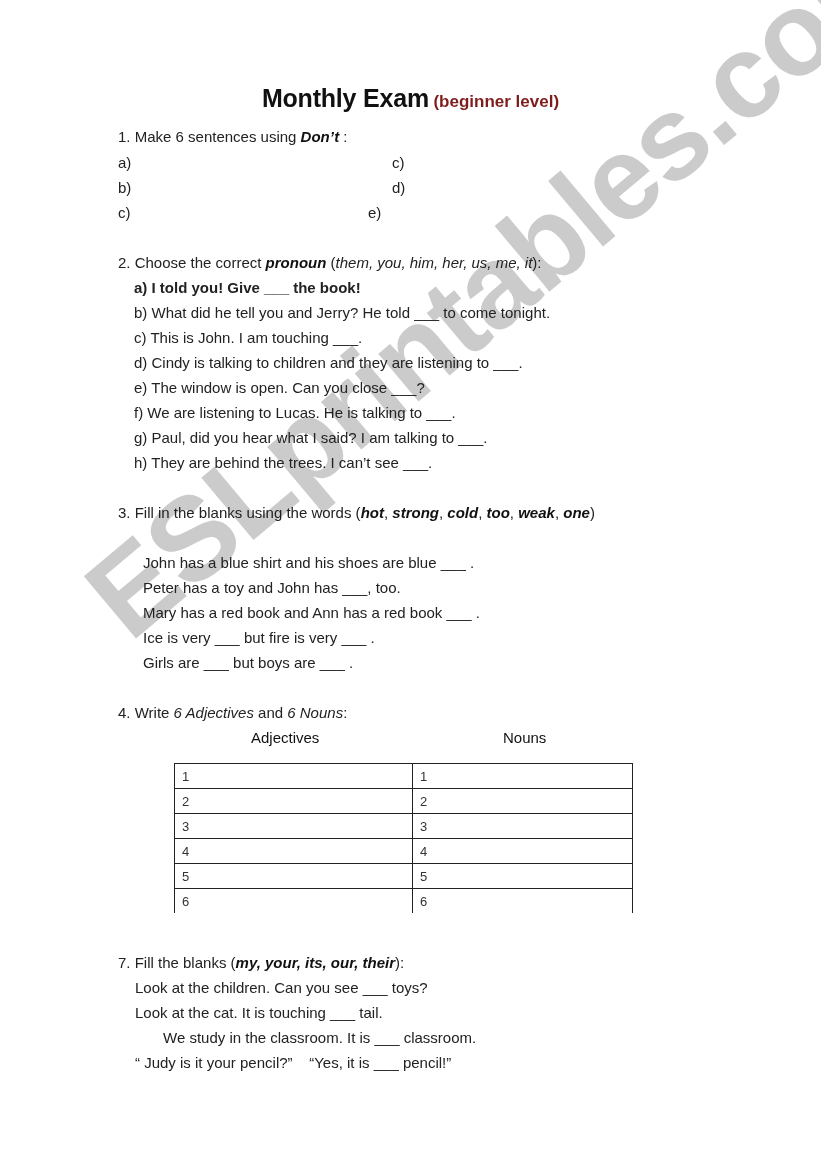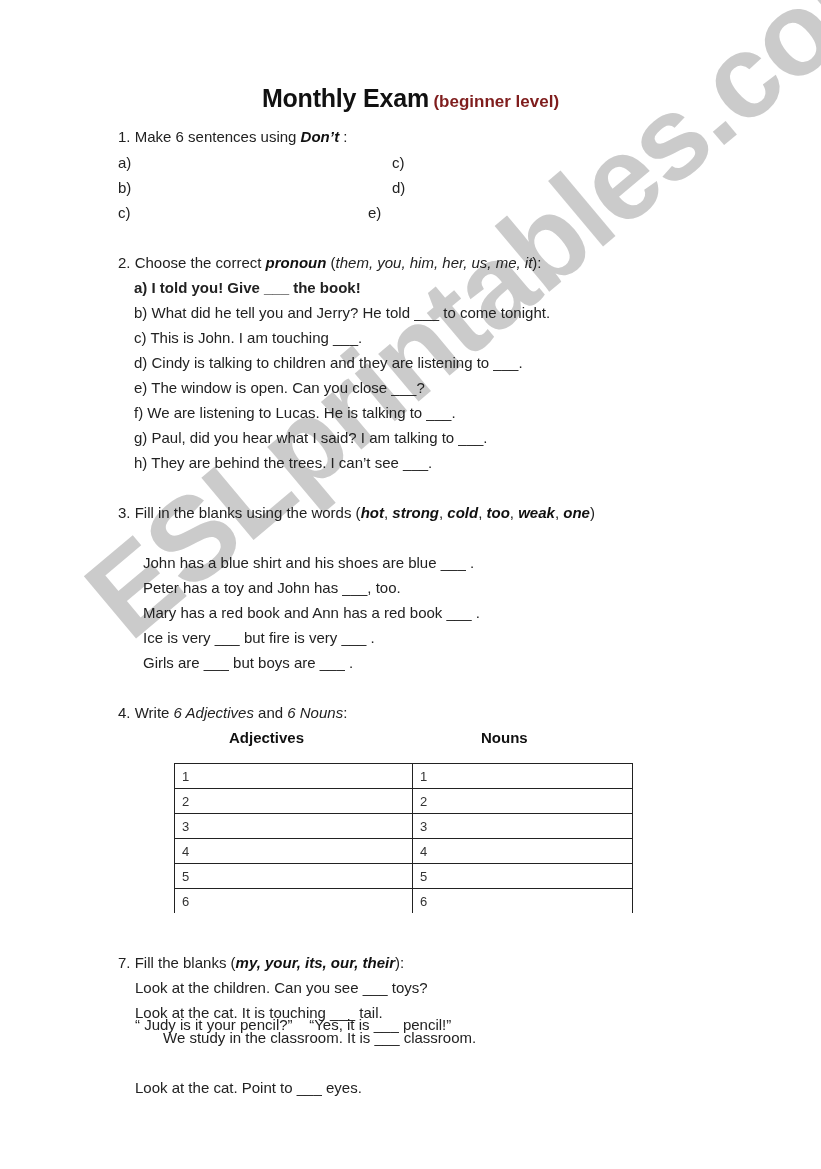--- a/index.html
+++ b/index.html
@@ -5,21 +5,21 @@
   html, body { margin: 0; padding: 0; background: #ffffff; }
   body { width: 821px; height: 1169px; position: relative; overflow: hidden;
          font-family: "Liberation Sans", sans-serif; color: #1a1a1a; }
   .page { position: absolute; left: 0; top: 0; width: 821px; height: 1169px; }
   .line { position: absolute; font-size: 15px; line-height: 18px; white-space: pre; color: #222; }
   .title { position: absolute; left: 0; width: 821px; top: 84px; text-align: center; white-space: nowrap; }
   .title .big { font-size: 25px; font-weight: bold; color: #111; letter-spacing: -0.2px; }
   .title .small { font-size: 17px; font-weight: bold; color: #7f1d1d; }
   .bi { font-weight: bold; font-style: italic; color: #111; }
   .it { font-style: italic; }
-  .hdr { position: absolute; font-size: 15px; font-weight: bold; color: #111; }
+  .hdr { position: absolute; font-size: 15px; font-weight: normal; color: #111; margin-left: 22px; }
   table.grid { position: absolute; left: 174px; top: 763px; border-collapse: collapse; }
   table.grid td { border: 1px solid #222; height: 24px; padding: 0 0 0 7px; font-size: 13px; color: #333; vertical-align: middle; }
   table.grid td.c1 { width: 230px; }
   table.grid td.c2 { width: 212px; }
   table.grid tr.last td { border-bottom: none; }
   .watermark { position: absolute; left: 60px; top: 560px; font-size: 118px; font-weight: bold;
                color: rgba(160,160,160,0.55); transform: rotate(-40deg); transform-origin: 0 0;
                white-space: nowrap; letter-spacing: -2px; pointer-events: none; font-family: "Liberation Sans", sans-serif; }
 </style>
 </head>
@@ -89,16 +89,15 @@
       <td class="c1">6</td>
       <td class="c2">6</td>
     </tr>
   </tbody>
     </table>
 
   <div class="line" style="left:118px; top:954px;"><span>7. Fill the blanks (</span><span class="bi">my, your, its, our, their</span><span>):</span></div>
   <div class="line" style="left:135px; top:979px;">Look at the children. Can you see ___ toys?</div>
   <div class="line" style="left:135px; top:1004px;">Look at the cat. It is touching ___ tail.</div>
   <div class="line" style="left:127px; top:1029px;margin-left:36px;">We study in the classroom. It is ___ classroom.</div>
-  <div class="line" style="left:135px; top:1016px;">“ Judy is it your pencil?”    “Yes, it is ___ pencil!”</div>
-  <div class="line" style="left:135px; top:1079px;">Look at the cat. Point to ___ eyes.</div>
+  <div class="line" style="left:135px; top:1054px;">“ Judy is it your pencil?”    “Yes, it is ___ pencil!”</div>
 
 </div>
 
 </body></html>

